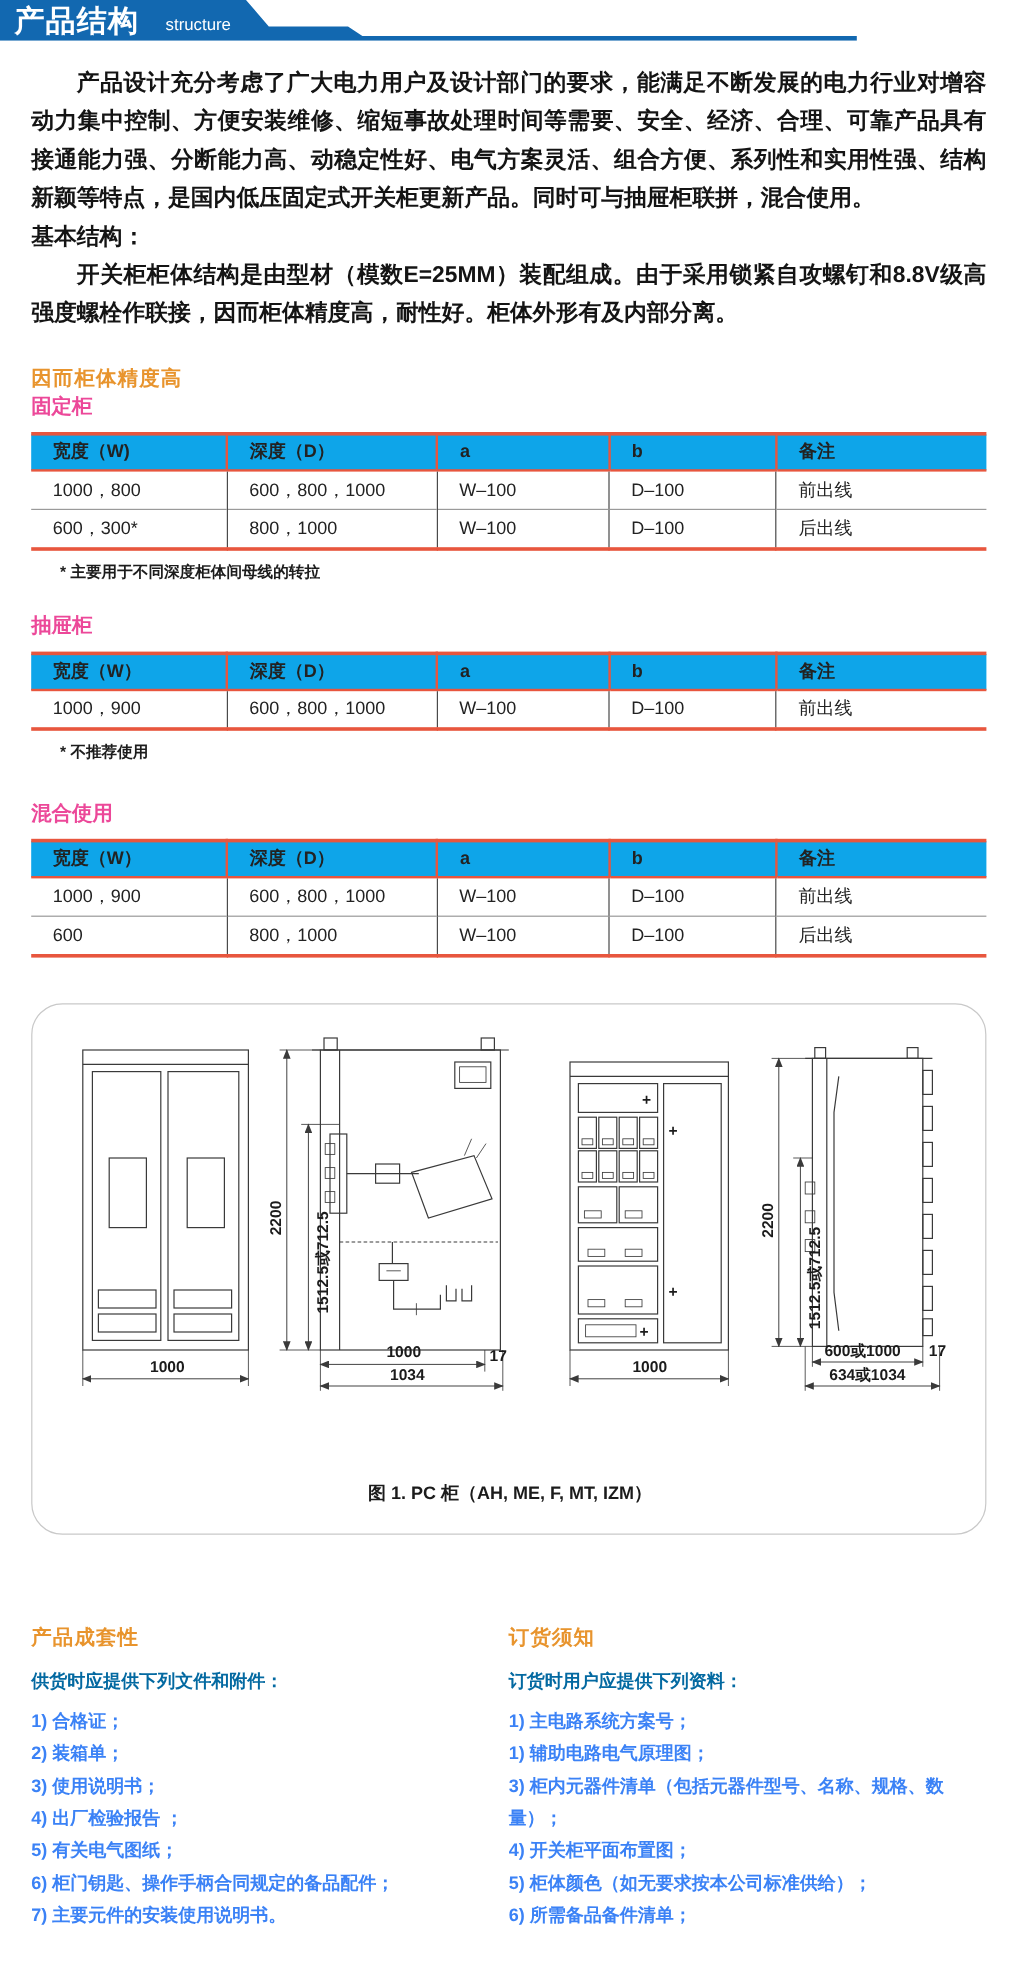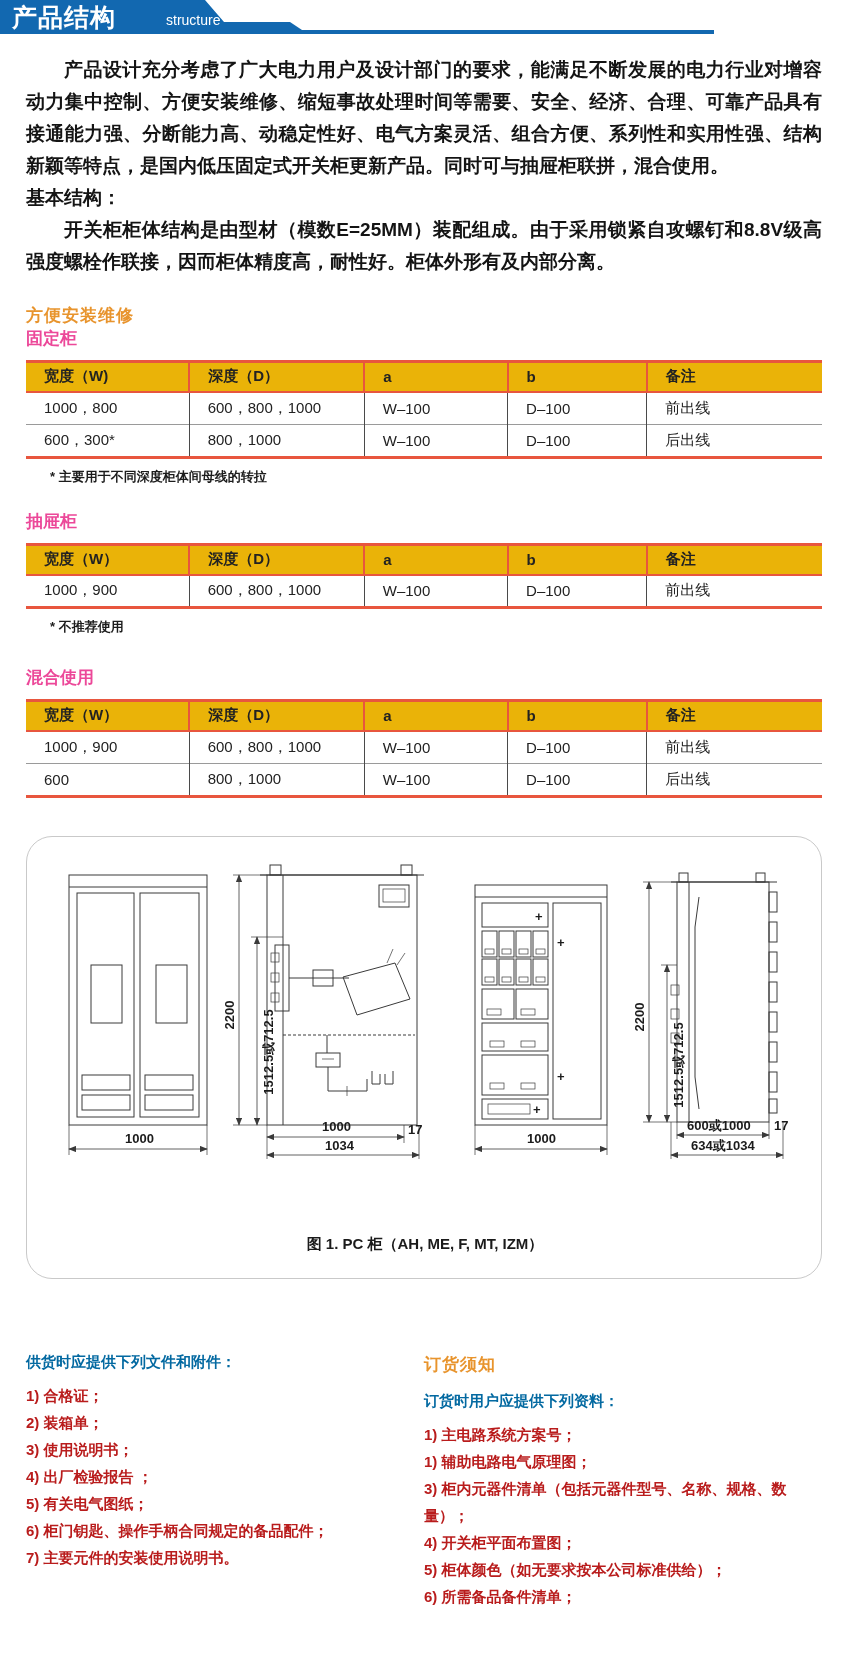--- a/index.html
+++ b/index.html
@@ -15,21 +15,21 @@
     position:absolute; inset:0;
     background:#1268b0;
     clip-path:polygon(0 0,205px 0,224px 22px,290px 22px,302px 30px,850px 30px,850px 34px,0 34px);
   }
   .banner-title {
     position:absolute; left:12px; top:1px;
     font-size:25px; font-weight:bold; color:#fff; letter-spacing:1px;
   }
   .banner-sub {
     position:absolute; left:138px; top:12px;
-    font-size:14px; color:#fff;margin-left:28px;
+    font-size:14px; color:#fff;
   }
   
   .content { padding:0 28px 0 26px; }
   .intro { margin-top:16px; }
   .intro p, .plain-line {
     font-size:19px; line-height:32px; font-weight:600; color:#141414;
     text-align:justify;
   }
   .indent { text-indent:2em; }
   
@@ -41,21 +41,21 @@
   
   table.spec {
     width:100%; margin-top:10px; border-collapse:collapse; table-layout:fixed;
     border-top:3px solid #e8563e; border-bottom:3px solid #e8563e;
     font-size:15px; color:#222;
   }
   table.spec col.c1 { width:20.5%; } table.spec col.c2 { width:22%; }
   table.spec col.c3 { width:18%; }  table.spec col.c4 { width:17.5%; }
   table.spec col.c5 { width:22%; }
   table.spec th {
-    background:#eab308; height:30px; text-align:left; padding-left:18px;
+    background:#0ea5e9; height:30px; text-align:left; padding-left:18px;
     font-weight:600; border-bottom:2px solid #e8563e;
   }
   table.spec th + th { border-left:2px solid #e8563e; }
   table.spec td {
     height:33px; text-align:left; padding-left:18px; font-weight:500;
   }
   table.spec td + td { border-left:1px solid #4a4a4a; }
   table.spec tbody tr + tr td { border-top:1.5px solid #9a9a9a; }
   .footnote { margin-top:9px; font-size:13px; font-weight:600; color:#1c1c1c;margin-left:24px; }
   
@@ -69,40 +69,40 @@
   .dimline { stroke:#3a3a3a; stroke-width:0.8; fill:none; }
   .dimtext { fill:#1b1b1b; font-size:13px; font-weight:600; }
   .plus { fill:#1b1b1b; font-size:13px; font-weight:bold; }
   .caption-text { fill:#1b1b1b; font-size:15px; font-weight:600; }
   
   .bottom-cols { display:flex; margin-top:74px; }
   .bottom-col { width:50%; }
   .bottom-col .orange-heading { margin-bottom:16px; }
   .list-intro { font-size:15px; font-weight:600; color:#0369a1; margin-bottom:10px; }
   ul.doc-list { list-style:none; }
-  ul.doc-list li { font-size:15px; font-weight:600; color:#b91c1c; line-height:27px; }
+  ul.doc-list li { font-size:15px; font-weight:600; color:#3b82f6; line-height:27px; }
 </style>
 </head>
 <body>
 
 <div class="banner">
   <div class="banner-shape"></div>
   <span class="banner-title">产品结构</span>
   <span class="banner-sub">structure</span>
 </div>
 
 <div class="content">
 
   <div class="intro">
     <p class="indent">产品设计充分考虑了广大电力用户及设计部门的要求，能满足不断发展的电力行业对增容动力集中控制、方便安装维修、缩短事故处理时间等需要、安全、经济、合理、可靠产品具有接通能力强、分断能力高、动稳定性好、电气方案灵活、组合方便、系列性和实用性强、结构新颖等特点，是国内低压固定式开关柜更新产品。同时可与抽屉柜联拼，混合使用。</p>
     <p class="plain-line">基本结构：</p>
     <p class="indent">开关柜柜体结构是由型材（模数E=25MM）装配组成。由于采用锁紧自攻螺钉和8.8V级高强度螺栓作联接，因而柜体精度高，耐性好。柜体外形有及内部分离。</p>
   </div>
 
-  <div class="orange-heading dim-heading">方便安装维修</div>
+  <div class="orange-heading dim-heading">因而柜体精度高</div>
 
   <div>
     <div class="tbl-title">固定柜</div>
     <table class="spec">
       <colgroup>
           <col class="c1">
           <col class="c2">
           <col class="c3">
           <col class="c4">
           <col class="c5">
@@ -358,20 +358,21 @@
         <line class="dimline" x1="644" y1="318" x2="756" y2="318" marker-start="url(#arr)" marker-end="url(#arr)"></line>
         <text class="dimtext" x="664" y="313">634或1034</text>
       </g>
 
       <text class="caption-text" x="398" y="412" text-anchor="middle">图 1. PC 柜（AH, ME, F, MT, IZM）</text>
     </svg>
   </div>
 
   <div class="bottom-cols">
     <div class="bottom-col">
+      <div class="orange-heading">产品成套性</div>
       <div class="list-intro">供货时应提供下列文件和附件：</div>
       <ul class="doc-list">
         <li>1) 合格证；</li>
         <li>2) 装箱单；</li>
         <li>3) 使用说明书；</li>
         <li>4) 出厂检验报告 ；</li>
         <li>5) 有关电气图纸；</li>
         <li>6) 柜门钥匙、操作手柄合同规定的备品配件；</li>
         <li>7) 主要元件的安装使用说明书。</li>
       </ul>

